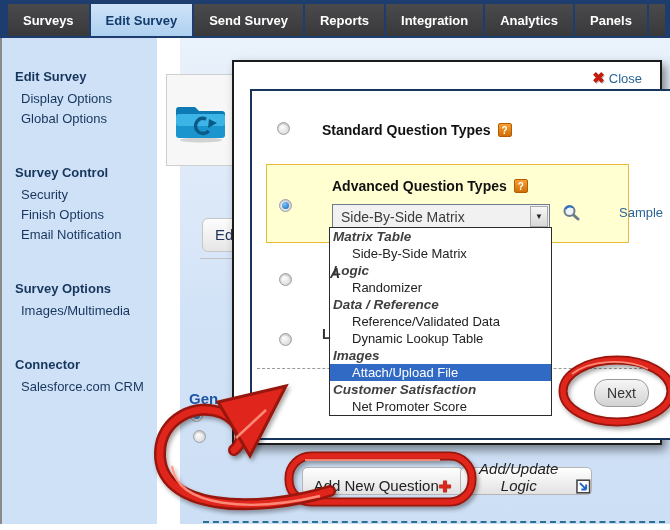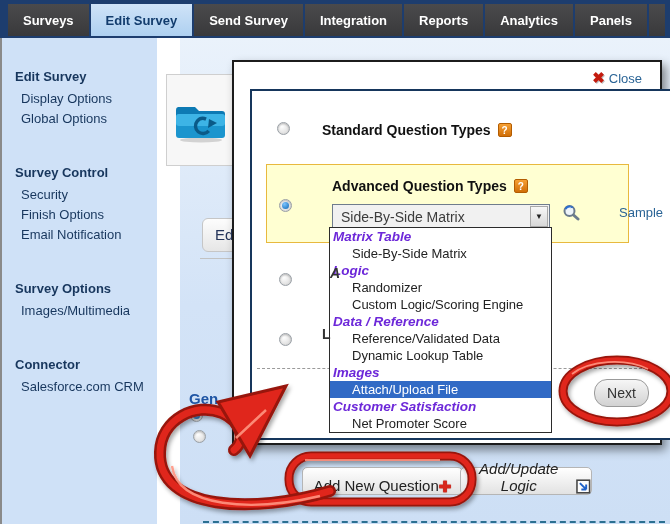--- a/index.html
+++ b/index.html
@@ -99,36 +99,36 @@
   .next-btn { position:absolute; left:342px; top:288px; width:55px; height:28px;
               background:linear-gradient(180deg,#f6f6f6,#d2d2d2); border:1px solid #9a9a9a;
               border-radius:13px; font-size:14px; color:#333; display:flex; align-items:center;
               justify-content:center; cursor:pointer;text-align:center; }
 
   
   .ddlist { position:absolute; left:77px; top:136px; width:223px; background:#fff;
             border:1px solid #2b2b2b; z-index:30; }
   .dd-row { height:17px; line-height:17px; font-size:13px; color:#222;
             padding-left:22px; white-space:nowrap; overflow:hidden; cursor:pointer; }
-  .dd-row.group { padding-left:3px; font-weight:bold; font-style:italic; font-size:13.5px; color:#6d28d9; }
+  .dd-row.group { padding-left:3px; font-weight:bold; font-style:italic; font-size:13.5px; color:#404040; }
   .dd-row.selrow { background:#316ac5; color:#fff; }
 
   
   .annot { position:absolute; left:0; top:0; width:670px; height:530px; z-index:100;
            pointer-events:none; }
 </style>
 </head>
 <body>
 
 <div class="topnav">
   <div class="tab">Surveys</div>
   <div class="tab active">Edit Survey</div>
   <div class="tab">Send Survey</div>
+  <div class="tab">Reports</div>
   <div class="tab">Integration</div>
-  <div class="tab">Reports</div>
   <div class="tab">Analytics</div>
   <div class="tab">Panels</div>
   <div class="tab fragment"></div>
 </div>
 
 <div class="page-left-border"></div>
 
 <div class="sidebar">
   <div class="sb-h first">Edit Survey</div>
   <div class="sb-i">Display Options</div>
@@ -226,21 +226,20 @@
     <div class="radio q-radio4"></div>
     <span class="partL">L</span>
 
     <button class="next-btn">Next</button>
 
     <div class="ddlist">
       <div class="dd-row group">Matrix Table</div>
       <div class="dd-row">Side-By-Side Matrix</div>
       <div class="dd-row group">Logic</div>
       <div class="dd-row">Randomizer</div>
-      <div class="dd-row">Custom Logic/Scoring Engine</div>
       <div class="dd-row group">Data / Reference</div>
       <div class="dd-row">Reference/Validated Data</div>
       <div class="dd-row">Dynamic Lookup Table</div>
       <div class="dd-row group">Images</div>
       <div class="dd-row selrow">Attach/Upload File</div>
       <div class="dd-row group">Customer Satisfaction</div>
       <div class="dd-row">Net Promoter Score</div>
     </div>
   </div>
 </div>

